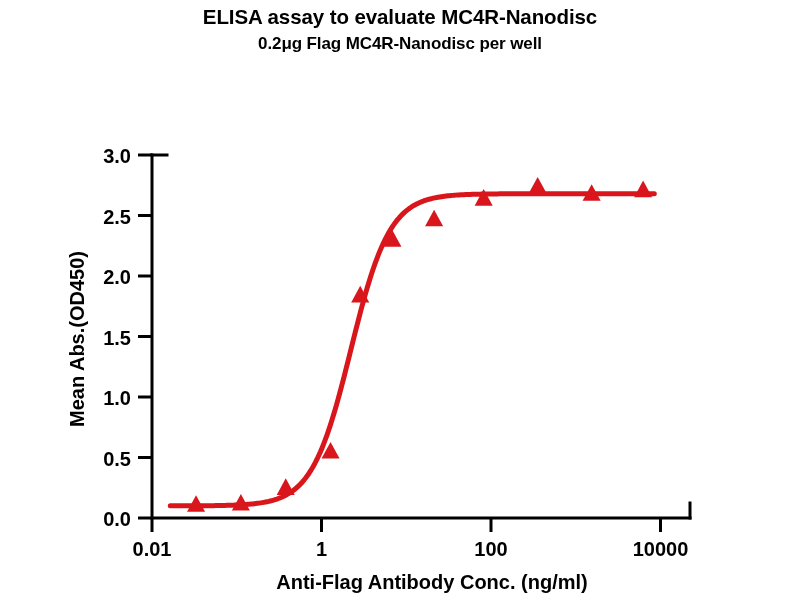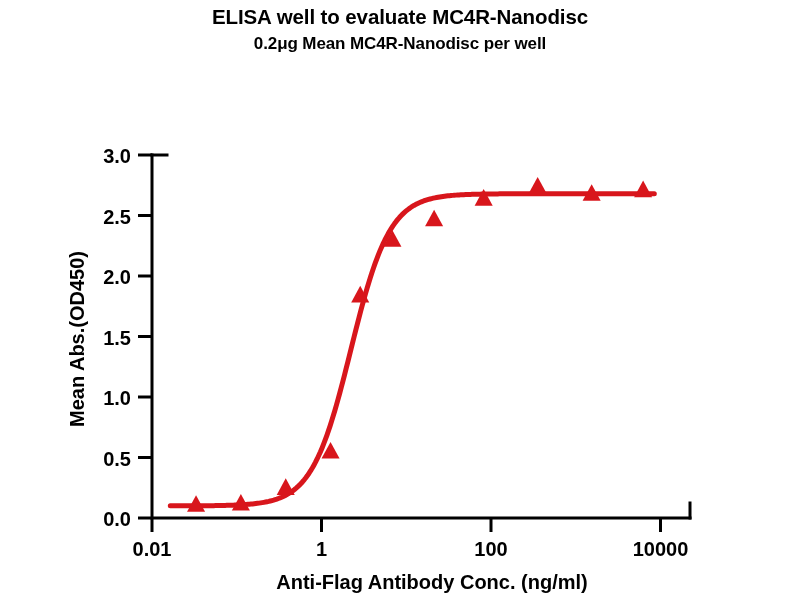--- a/index.html
+++ b/index.html
@@ -84,22 +84,22 @@
     stroke-linecap: round;
     stroke-linejoin: round;
   }
 </style>
 </head>
 <body>
 
 <div id="figure">
 
   <div class="title-block">
-    <div class="chart-title">ELISA well to evaluate MC4R-Nanodisc</div>
-    <div class="chart-subtitle">0.2μg Mean MC4R-Nanodisc per well</div>
+    <div class="chart-title">ELISA assay to evaluate MC4R-Nanodisc</div>
+    <div class="chart-subtitle">0.2μg Flag MC4R-Nanodisc per well</div>
   </div>
 
   <svg class="plot-svg" width="800" height="600" viewBox="0 0 800 600">
 
     <path class="axis-line" d="M 152 155 L 152 518 L 690 518"></path>
 
     <path class="axis-line" d="M 152 155 L 167 155"></path>
     <path class="axis-line" d="M 690 518 L 690 503"></path>
 
     <g>

